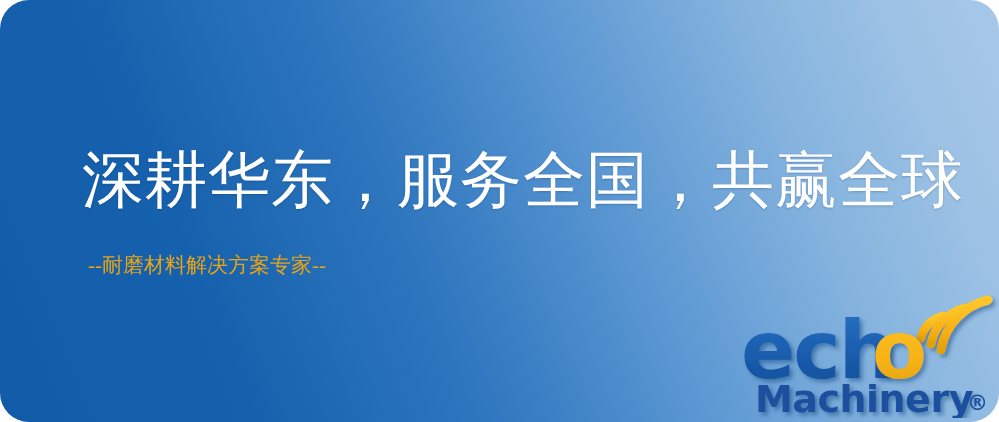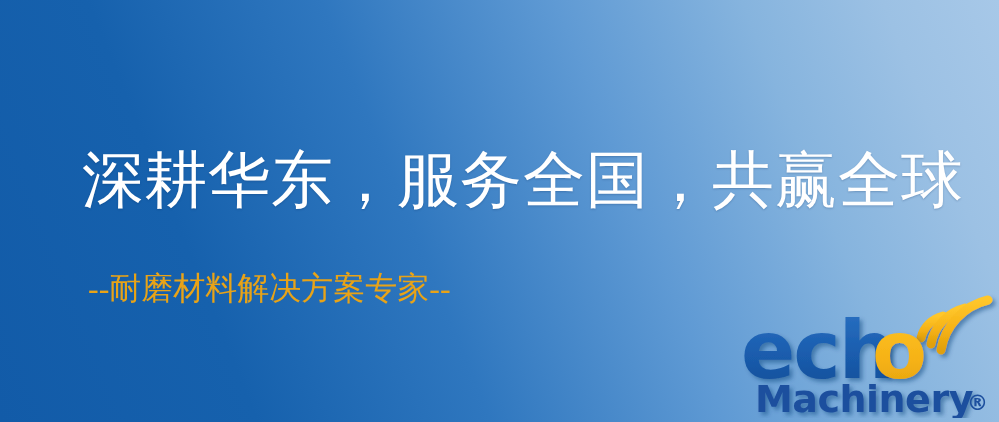--- a/index.html
+++ b/index.html
@@ -16,43 +16,44 @@
     background:
       linear-gradient(68deg,
         #125ba8 0%,
         #1661ad 22%,
         #2f77bf 42%,
         #5f9ad4 62%,
         #86b4de 78%,
         #9cc1e4 90%,
         #a7c8e8 100%);
     font-family: "Liberation Sans", sans-serif;
+    border-radius: 29px;
   }
 
   
   #headline {
     position: absolute;
     left: 82px;
     top: 148px;
     font-family: "Liberation Serif", "DejaVu Serif", serif;
     font-size: 62px;
     line-height: 1.05;
     color: #ffffff;
     letter-spacing: 1px;
     white-space: nowrap;
     text-shadow: 0 1px 2px rgba(10,45,90,0.25);
   }
 
   
   #subtitle {
     position: absolute;
     left: 88px;
-    top: 271px;
+    top: 254px;
     font-family: "Liberation Serif", "DejaVu Serif", serif;
-    font-size: 32px;
+    font-size: 21px;
     line-height: 1.1;
     color: #e8a317;
     letter-spacing: 0px;
     white-space: nowrap;
   }
 
   
   #logo {
     position: absolute;
     left: 735px;

